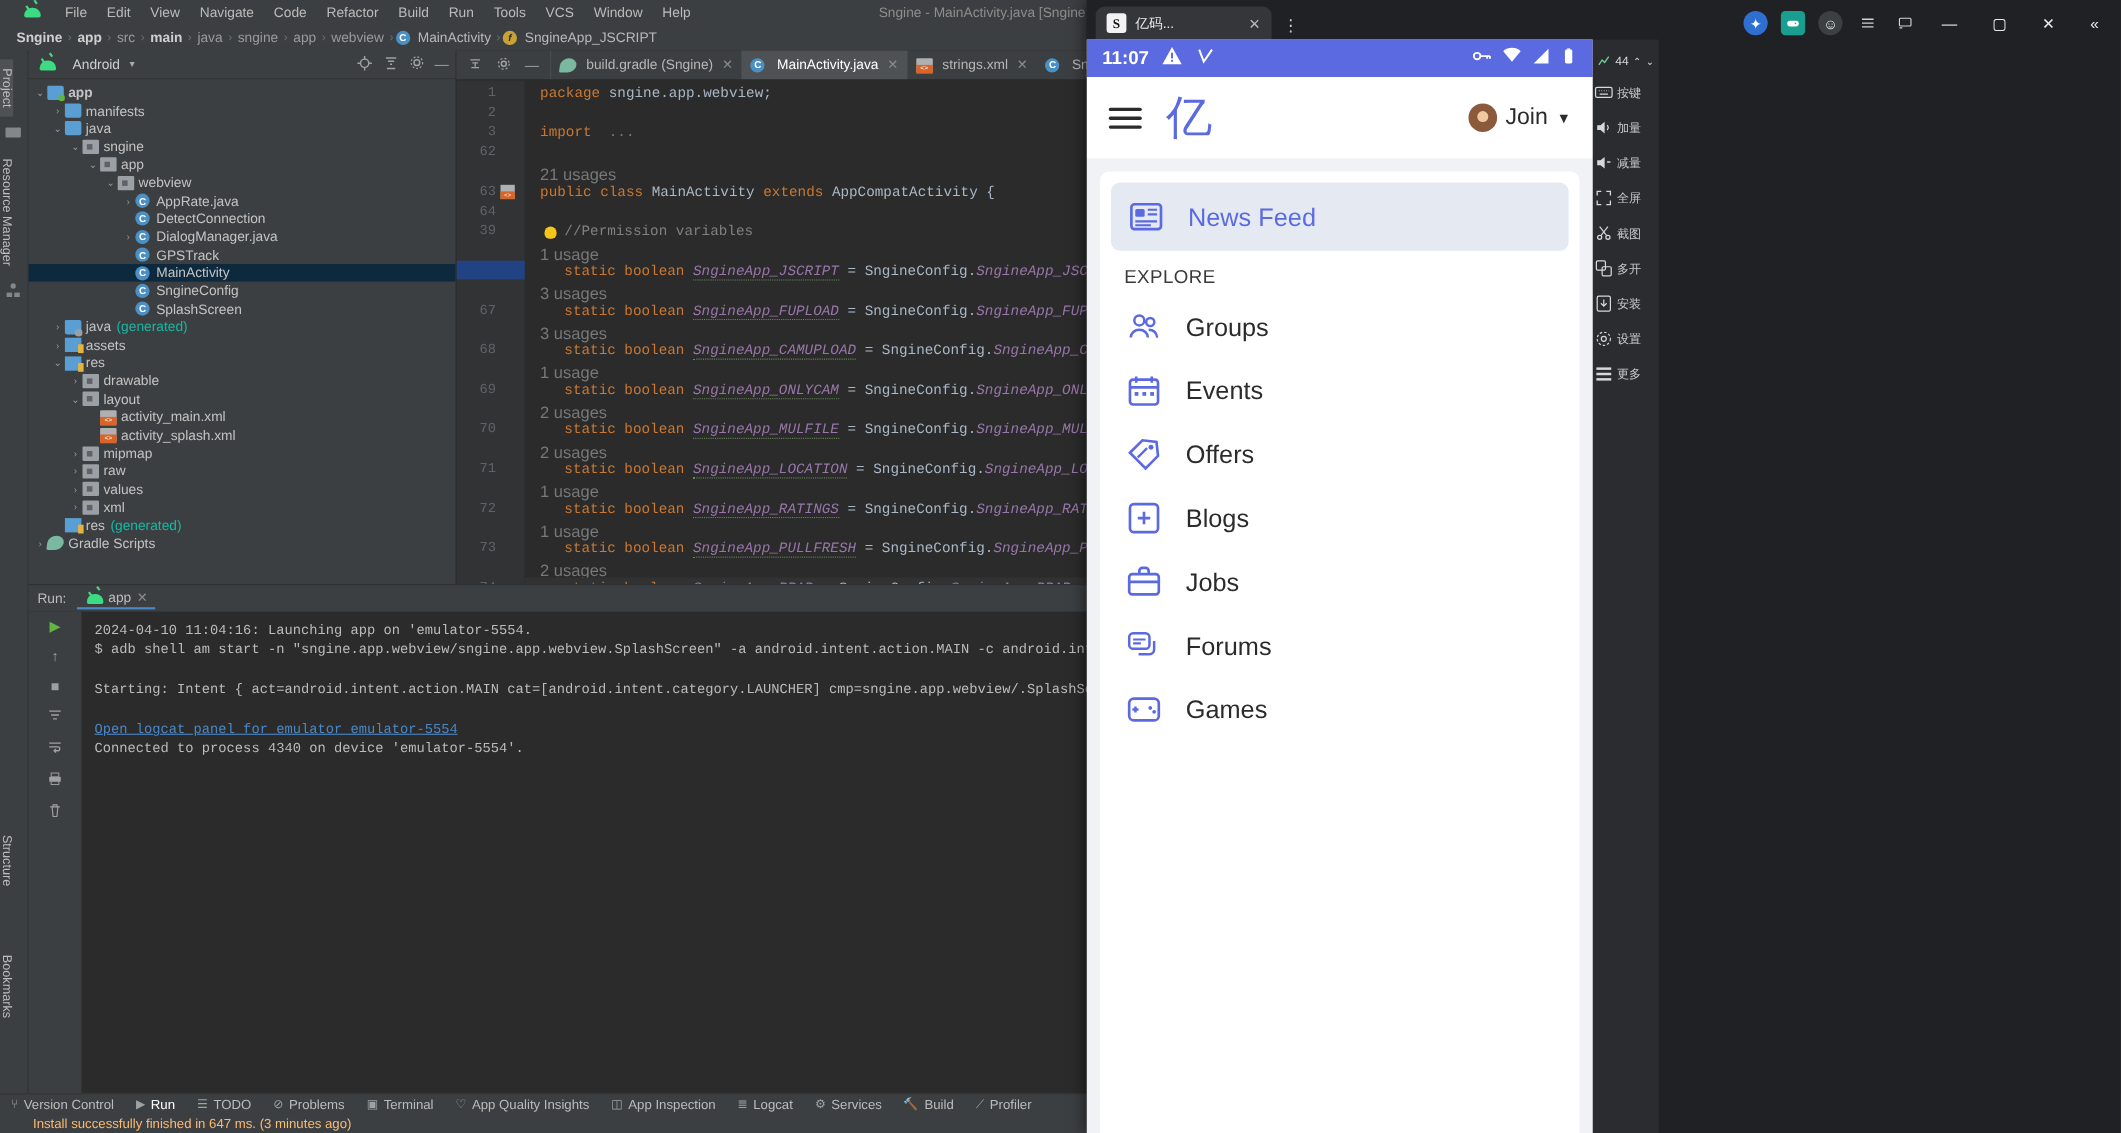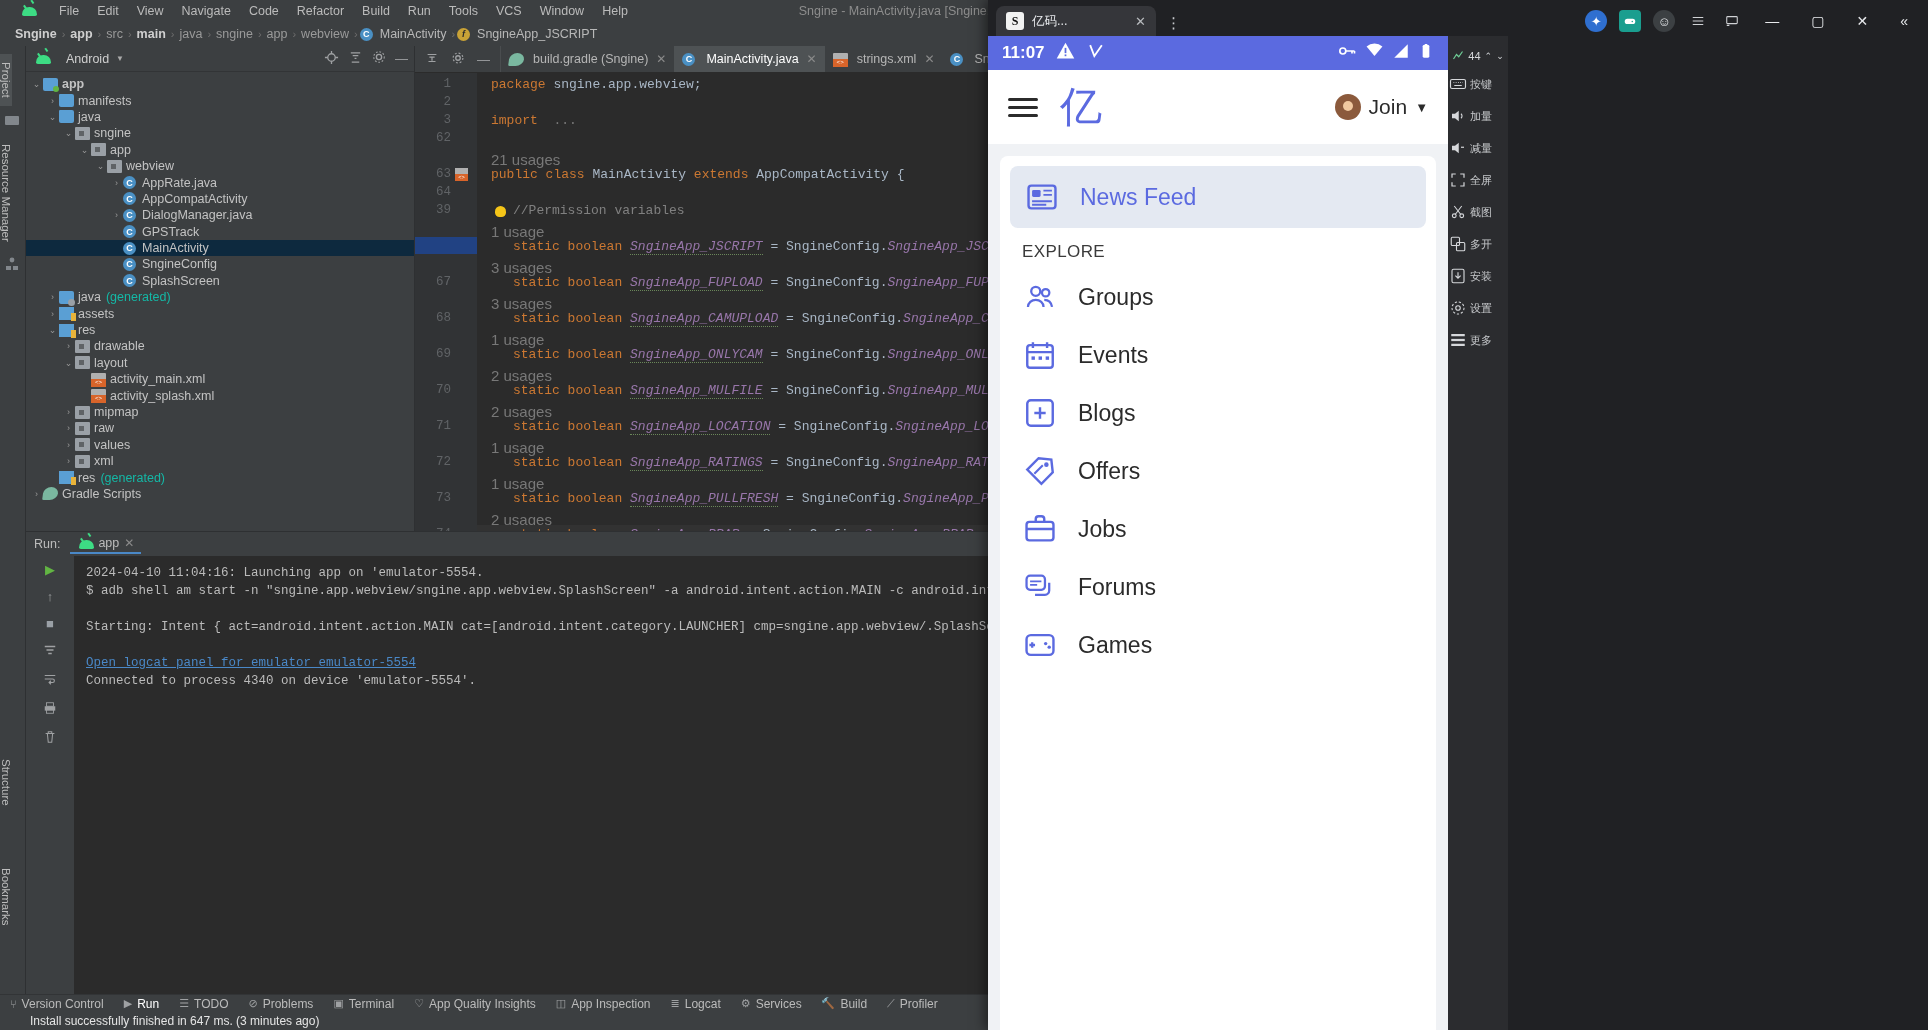--- a/index.html
+++ b/index.html
@@ -99,21 +99,21 @@
   .run-hd .right { margin-left: auto; display: flex; gap: 14px; color: #9fa1a3; }
   .run-body { position: absolute; left: 0; top: 24px; right: 0; bottom: 0; background: #2b2b2b; display: flex; }
   .run-side { width: 48px; background: #3c3f41; display: flex; flex-direction: column; align-items: center; padding-top: 6px; gap: 12px; color: #9fa1a3; font-size: 13px; }
   .console { flex: 1; padding: 8px 12px; font-family: "Liberation Mono", monospace; font-size: 12.5px; color: #bbbbbb; line-height: 18px; white-space: pre; overflow: hidden; }
   .console .lnk { color: #4a88c7; text-decoration: underline; }
 
   
   .statusbar { position: absolute; left: 0; right: 0; bottom: 18px; height: 18px; background: #3c3f41; display: flex; align-items: center; font-size: 12px; color: #bbbbbb; border-top: 1px solid #323436; }
   .sb-item { display: flex; align-items: center; gap: 5px; padding: 0 10px; }
   .sb-item.act { color: #ffffff; }
-  .bottombar { position: absolute; left: 0; right: 0; bottom: 0; height: 18px; background: #3c3f41; display: flex; align-items: center; font-size: 12px; color: #e5e5e5; text-align: center; }
+  .bottombar { position: absolute; left: 0; right: 0; bottom: 0; height: 18px; background: #3c3f41; display: flex; align-items: center; font-size: 12px; color: #fdba74; text-align: center; }
 
   
   .rrail { position: absolute; right: 0; top: 46px; width: 22px; bottom: 36px; background: #3c3f41; border-left: 1px solid #2e3032; }
 
   
   .emu { position: absolute; left: 988px; top: 0; width: 940px; height: 1030px; background: #202124; box-shadow: -3px 0 12px rgba(0,0,0,.5); }
   .chrome-tabs { height: 36px; background: #202124; display: flex; align-items: flex-end; padding-left: 8px; }
   .ctab { height: 30px; background: #35363a; border-radius: 8px 8px 0 0; display: flex; align-items: center; gap: 8px; padding: 0 10px; min-width: 160px; }
   .ctab .fav { width: 18px; height: 18px; background: #f2f2f2; border-radius: 3px; color: #111; font-size: 12px; font-weight: bold; display: flex; align-items: center; justify-content: center; font-family: "Liberation Serif", serif; }
   .ctab .ttxt { color: #e8eaed; font-size: 12.5px; }
@@ -299,21 +299,21 @@
               <span class="ic-class">C</span>
             </span>
             <span class="tlabel">AppRate.java</span>
           </div>
           <div class="trow">
             <span style="width:80px;flex:0 0 80px"></span>
             <span class="arrow"></span>
             <span class="ticon">
               <span class="ic-class">C</span>
             </span>
-            <span class="tlabel">AppCompatActivity</span>
+            <span class="tlabel">DetectConnection</span>
           </div>
           <div class="trow">
             <span style="width:80px;flex:0 0 80px"></span>
             <span class="arrow">›</span>
             <span class="ticon">
               <span class="ic-class">C</span>
             </span>
             <span class="tlabel">DialogManager.java</span>
           </div>
           <div class="trow">
@@ -779,35 +779,35 @@
                     <rect x="6" y="13" width="2.4" height="2.4" fill="#5b6ae0"></rect>
                     <rect x="11" y="13" width="2.4" height="2.4" fill="#5b6ae0"></rect>
                     <rect x="16" y="13" width="2.4" height="2.4" fill="#5b6ae0"></rect>
                   </svg>
                 </span>
                 <span class="mlabel">Events</span>
               </div>
               <div class="mitem">
                 <span class="micon">
                   <svg viewBox="0 0 24 24" width="34" height="34">
-                    <rect x="3" y="3" width="18" height="18" rx="2.5" fill="none" stroke="#5b6ae0" stroke-width="1.7"></rect>
-                    <path d="M12 8v8M8 12h8" stroke="#5b6ae0" stroke-width="1.7"></path>
-                  </svg>
-                </span>
-                <span class="mlabel">Blogs</span>
-              </div>
-              <div class="mitem">
-                <span class="micon">
-                  <svg viewBox="0 0 24 24" width="34" height="34">
                     <path d="M3 11l8-8 9 1 1 9-8 8z" fill="none" stroke="#5b6ae0" stroke-width="1.7"></path>
                     <circle cx="16.5" cy="7.5" r="1.6" fill="#5b6ae0"></circle>
                     <path d="M8 14l6-6" stroke="#5b6ae0" stroke-width="1.5"></path>
                   </svg>
                 </span>
                 <span class="mlabel">Offers</span>
+              </div>
+              <div class="mitem">
+                <span class="micon">
+                  <svg viewBox="0 0 24 24" width="34" height="34">
+                    <rect x="3" y="3" width="18" height="18" rx="2.5" fill="none" stroke="#5b6ae0" stroke-width="1.7"></rect>
+                    <path d="M12 8v8M8 12h8" stroke="#5b6ae0" stroke-width="1.7"></path>
+                  </svg>
+                </span>
+                <span class="mlabel">Blogs</span>
               </div>
               <div class="mitem">
                 <span class="micon">
                   <svg viewBox="0 0 24 24" width="34" height="34">
                     <rect x="2.5" y="7" width="19" height="13" rx="2" fill="none" stroke="#5b6ae0" stroke-width="1.7"></rect>
                     <path d="M9 7V5a2 2 0 0 1 2-2h2a2 2 0 0 1 2 2v2M2.5 12h19" stroke="#5b6ae0" stroke-width="1.7" fill="none"></path>
                   </svg>
                 </span>
                 <span class="mlabel">Jobs</span>
               </div>

